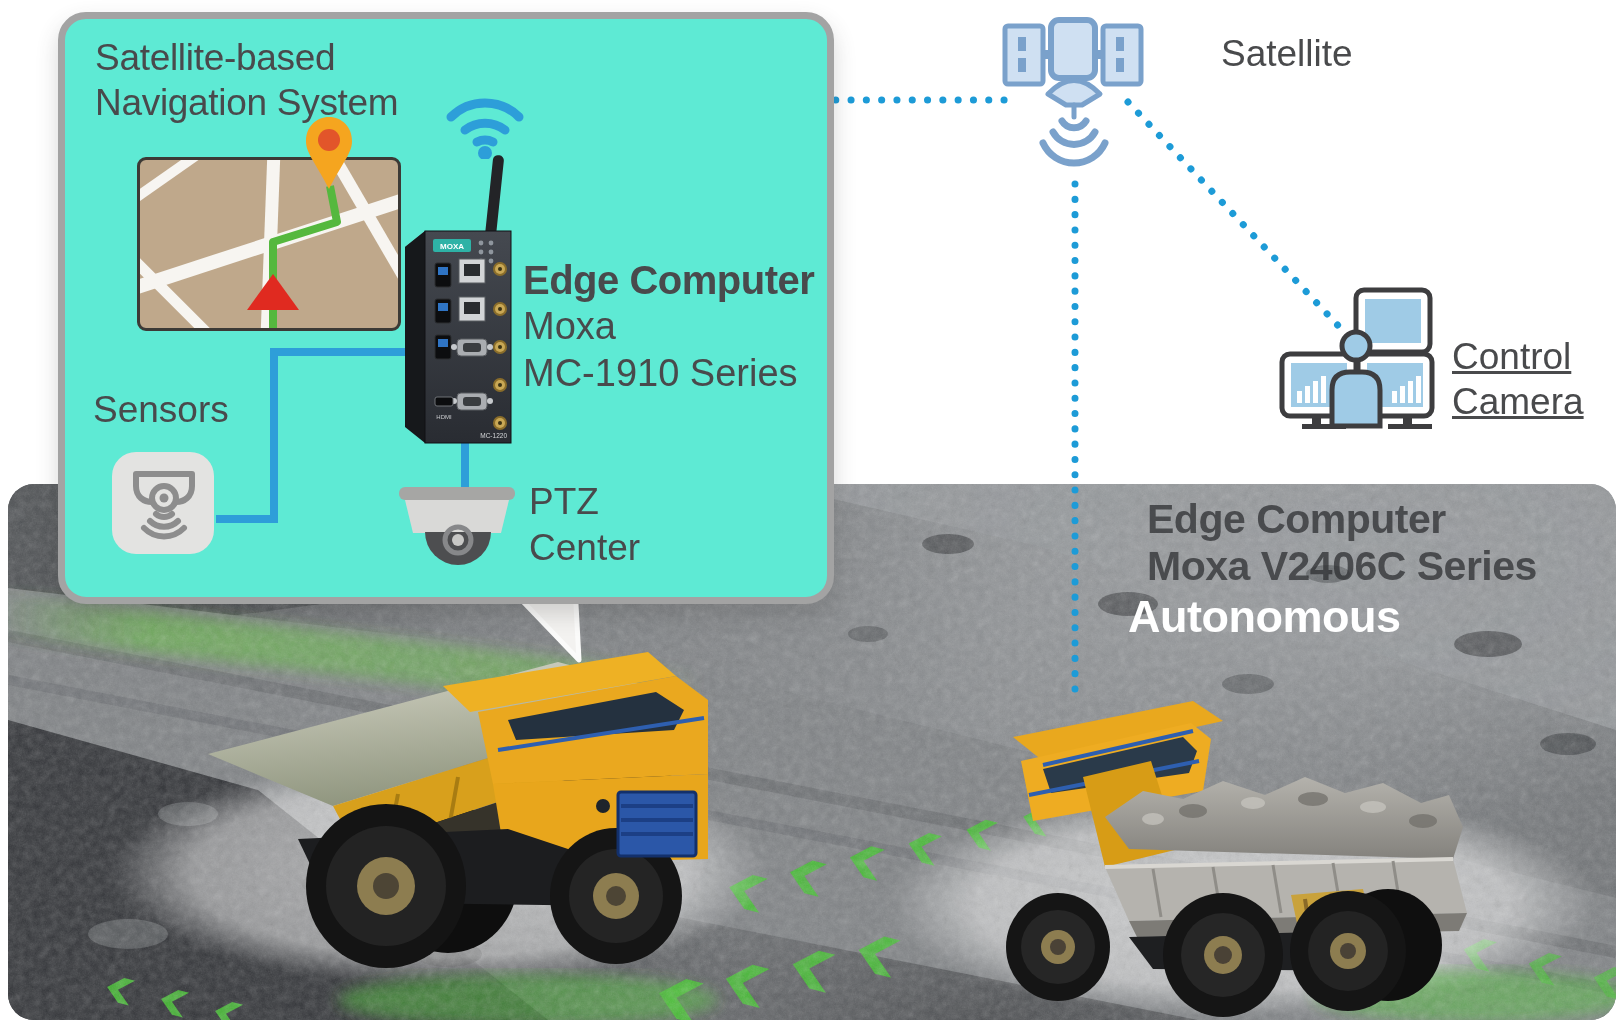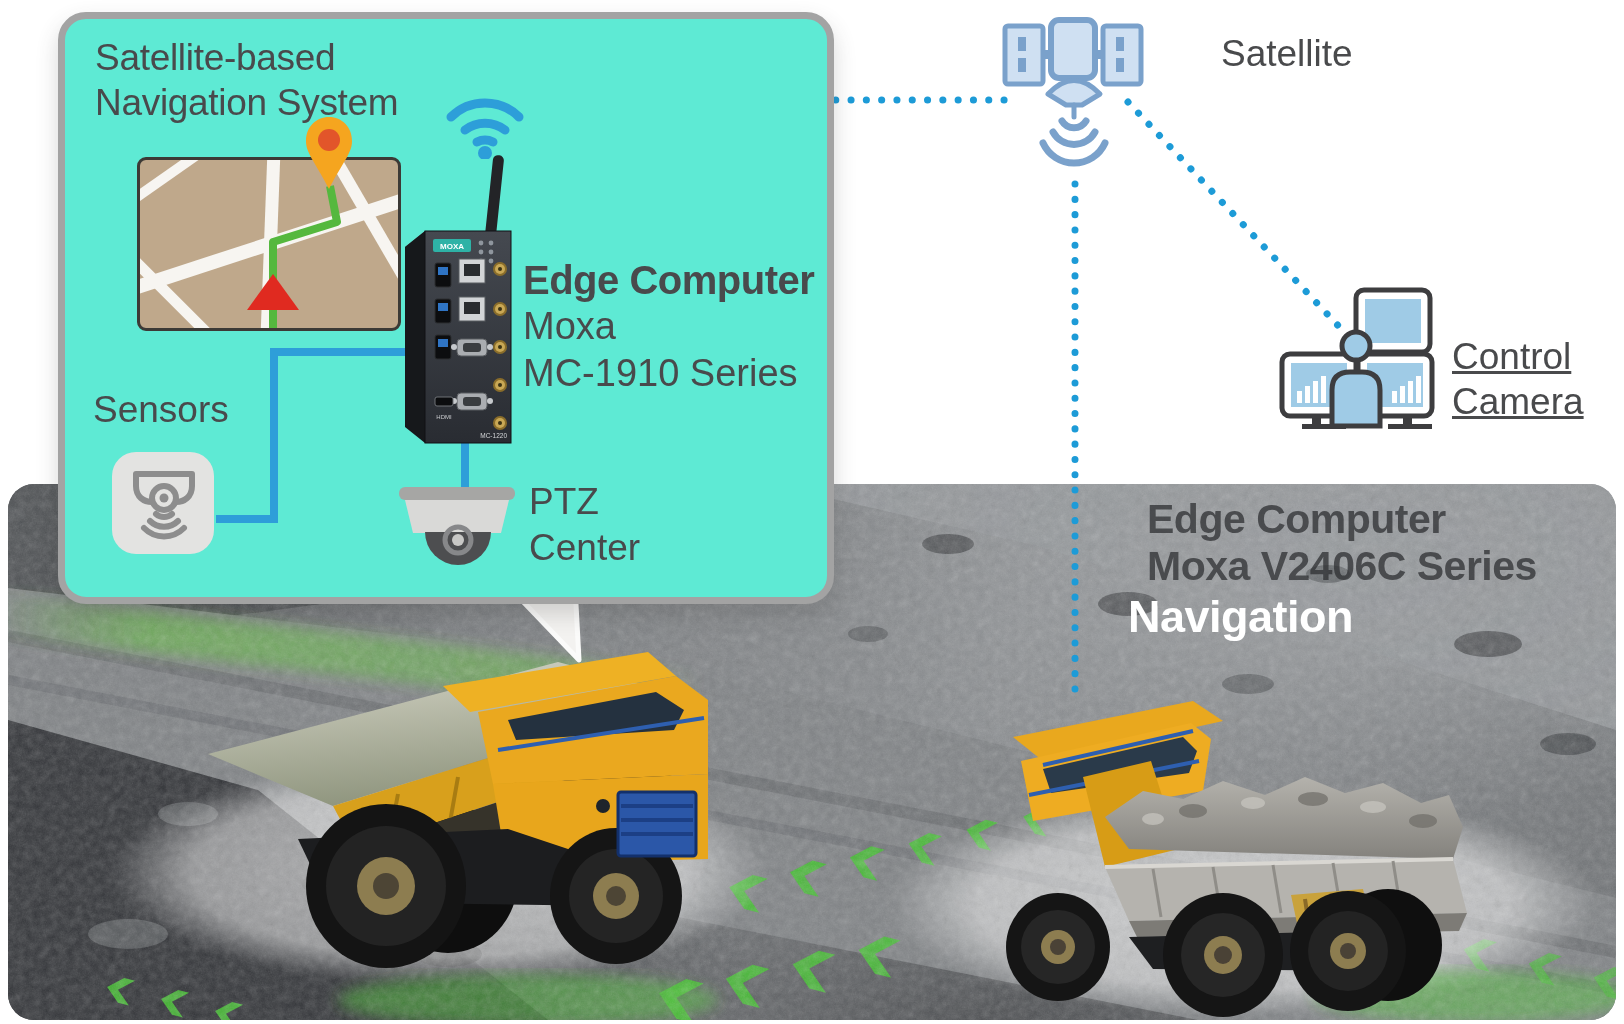--- a/index.html
+++ b/index.html
@@ -202,21 +202,21 @@
           <circle cx="455" cy="252" r="18" fill="#8d7d50"></circle>
           <circle cx="455" cy="252" r="8" fill="#4a4236"></circle>
       </g>
     </svg>
 
     <div class="abs photo-edge-overlay">
       <div>Edge Computer</div>
       <div>Moxa V2406C Series</div>
     </div>
     <div class="abs photo-headline">
-      <div>Navigation</div>
+      <div>Autonomous</div>
     </div>
   </div>
 
   <svg class="abs conn" viewBox="0 0 1624 1024">
     <path d="M545,100 L1018,100" stroke="#1d9bd7" stroke-width="7" fill="none" stroke-linecap="round" stroke-dasharray="0.1 15.2"></path>
     <path d="M1128,102 L1346,334" stroke="#1d9bd7" stroke-width="7" fill="none" stroke-linecap="round" stroke-dasharray="0.1 15.2"></path>
     <path d="M1075,184 L1075,700" stroke="#1d9bd7" stroke-width="7" fill="none" stroke-linecap="round" stroke-dasharray="0.1 15.2"></path>
   </svg>
 
   <svg class="abs sat-icon" viewBox="0 0 170 180">

